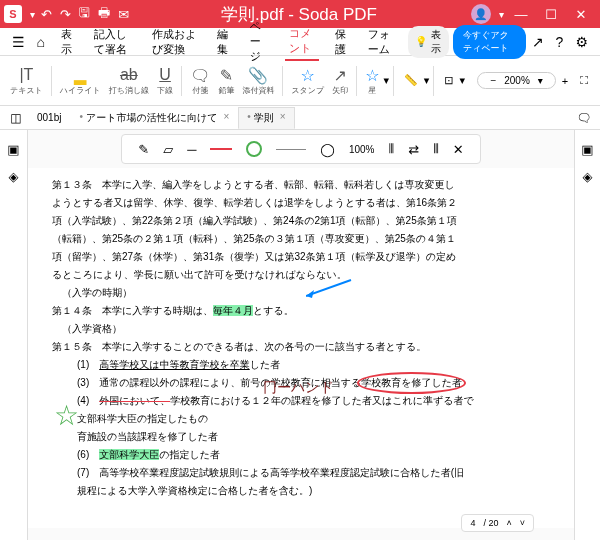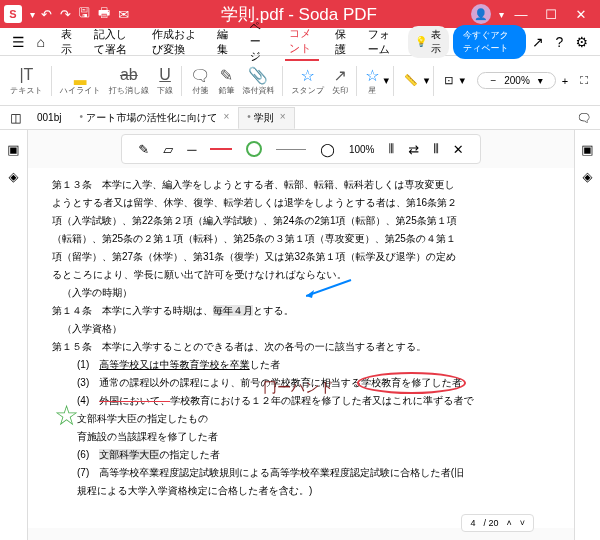--- a/index.html
+++ b/index.html
@@ -42,21 +42,21 @@
 .anntool{height:30px;display:flex;align-items:center;justify-content:center;gap:14px;background:#fff;border:1px solid #ddd;border-radius:4px;margin:4px auto;width:360px}
 .anntool .at{cursor:pointer;font-size:13px}
 .anntool .redline{width:22px;height:2px;background:#e63946}
 .anntool .greencirc{width:16px;height:16px;border:2px solid #4caf50;border-radius:50%}
 .anntool .thinline{width:30px;height:1px;background:#888}
 .anntool .pct{font-size:10px}
 .page{background:#fff;padding:8px 24px;font-size:10px;line-height:1.8;height:360px;overflow:hidden;position:relative}
 .page p{margin:0}
 .indent1{text-indent:1em}
 .indent2{padding-left:2.5em}
-.hl{background:#e5e5e5}
+.hl{background:#86efac}
 .strike{text-decoration:line-through;text-decoration-color:#e63946}
 .redov{position:relative;display:inline-block}
 .redov::after{content:'';position:absolute;left:-4px;right:-4px;top:-2px;bottom:-2px;border:2px solid #e63946;border-radius:50%}
 .greenstar{position:absolute;left:26px;top:223px;color:#4caf50;font-size:28px}
 .bluearrow{position:absolute;left:278px;top:110px;width:50px;height:20px}
 .bluehand{position:absolute;left:235px;top:207px;color:#7f1d1d;font-size:14px;font-family:cursive}
 .rside{width:26px;border-left:1px solid #ddd;display:flex;flex-direction:column;align-items:center;padding-top:6px}
 .rside div{margin:6px 0;cursor:pointer;font-size:13px}
 .pagenum{position:absolute;bottom:8px;right:40px;background:#fff;border:1px solid #ddd;border-radius:4px;padding:3px 8px;font-size:9px;display:flex;align-items:center;gap:8px}
 </style>

